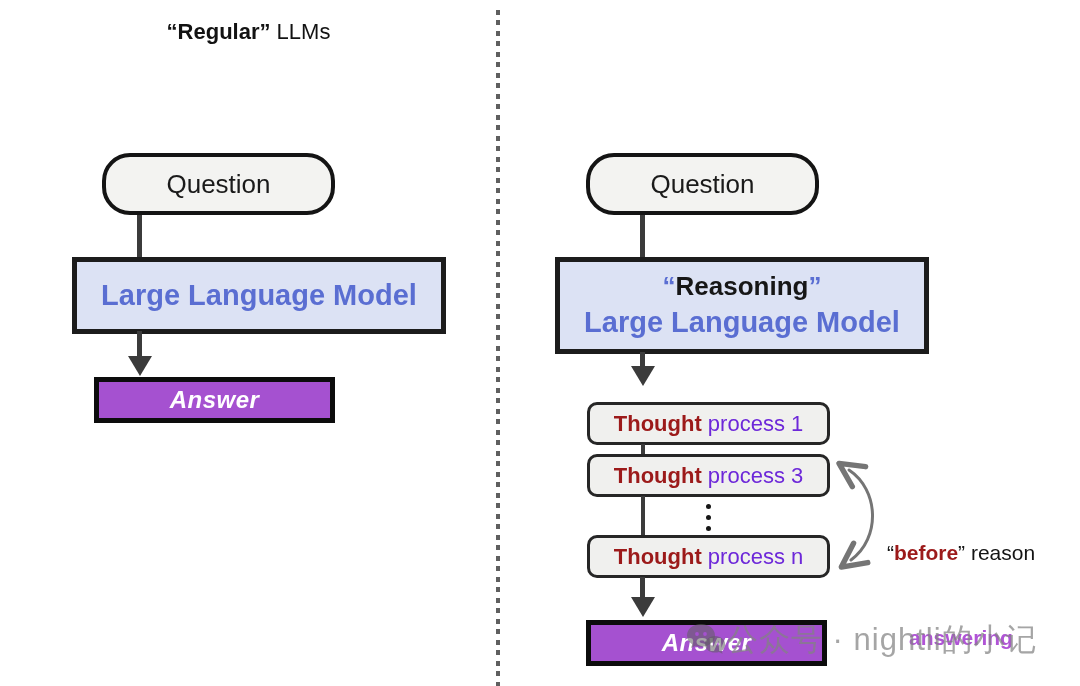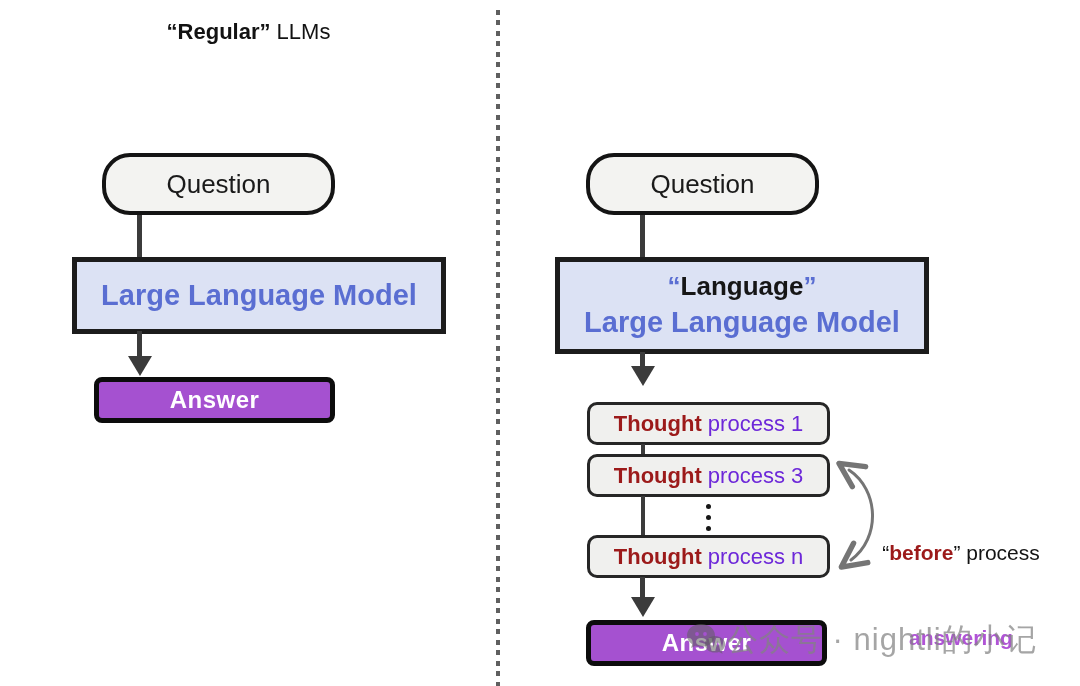--- a/index.html
+++ b/index.html
@@ -64,24 +64,25 @@
   .llm-right { left: 555px; top: 257px; width: 374px; height: 97px; }
   .llm-text { font-size: 29px; font-weight: 600; color: #5a6ed2; line-height: 1.25; }
   .llm-line1 { font-size: 26px; font-weight: 700; color: #161616; line-height: 1.3; }
   .llm-line1 .quote { color: #5a6ed2; }
 
   .answerbox {
     position: absolute;
     width: 241px; height: 46px;
     background: #a551d0;
     border: 5px solid #0c0c0c;
-    border-radius: 8px;
+    border-radius: 0;
     display: flex; align-items: center; justify-content: center;
     font-size: 24px; font-weight: 700; color: #ffffff;
     letter-spacing: 0.5px;
+    font-style: italic;
   }
   .ans-left  { left: 94px;  top: 377px; }
   .ans-right { left: 586px; top: 620px; }
 
   .thoughtbox {
     position: absolute;
     left: 587px;
     width: 243px; height: 43px;
     background: #f0f0ee;
     border: 3px solid #262626;
@@ -176,21 +177,21 @@
     </div>
 
 
   <div class="qbox q-right">
       <span>Question</span>
     </div>
 
   <div class="stub stub-rq"></div>
 
   <div class="llmbox llm-right">
-    <div class="llm-line1"><span class="quote">“</span><span>Language</span><span class="quote">”</span></div>
+    <div class="llm-line1"><span class="quote">“</span><span>Reasoning</span><span class="quote">”</span></div>
     <div class="llm-text">Large Language Model</div>
   </div>
 
   <div class="stub stub-rl"></div>
   <div class="arrowhead ah-right-llm"></div>
 
   <div class="thoughtbox t1"><span class="thought-red">Thought</span><span class="thought-gray"> process 1</span></div>
 
   <div class="stub stub-t12"></div>
 
@@ -216,21 +217,21 @@
   <svg class="annot-curve" width="54" height="116" viewBox="0 0 54 116">
     <defs>
       <marker id="ah" markerWidth="10" markerHeight="10" refX="5" refY="5" orient="auto-start-reverse">
         <path d="M1,1 L9,5 L1,9" fill="none" stroke="#757575" stroke-width="1.8" stroke-linecap="round" stroke-linejoin="round"></path>
       </marker>
     </defs>
     <path d="M13,14 C43,34 45,82 15,104" fill="none" stroke="#757575" stroke-width="3" stroke-linecap="round" marker-start="url(#ah)" marker-end="url(#ah)"></path>
   </svg>
 
   <div class="annot-text">
-    <div><span>“</span><span class="reason">before</span><span>”</span><span> process</span></div>
+    <div><span>“</span><span class="reason">before</span><span>”</span><span> reason</span></div>
     <div class="answering">answering</div>
   </div>
 
   <div class="watermark">
     <svg width="40" height="34" viewBox="0 0 40 34">
       <defs>
         <mask id="wm-eyes">
           <rect x="0" y="0" width="40" height="34" fill="white"></rect>
           <circle cx="11" cy="11" r="1.9" fill="black"></circle>
           <circle cx="19" cy="11" r="1.9" fill="black"></circle>

